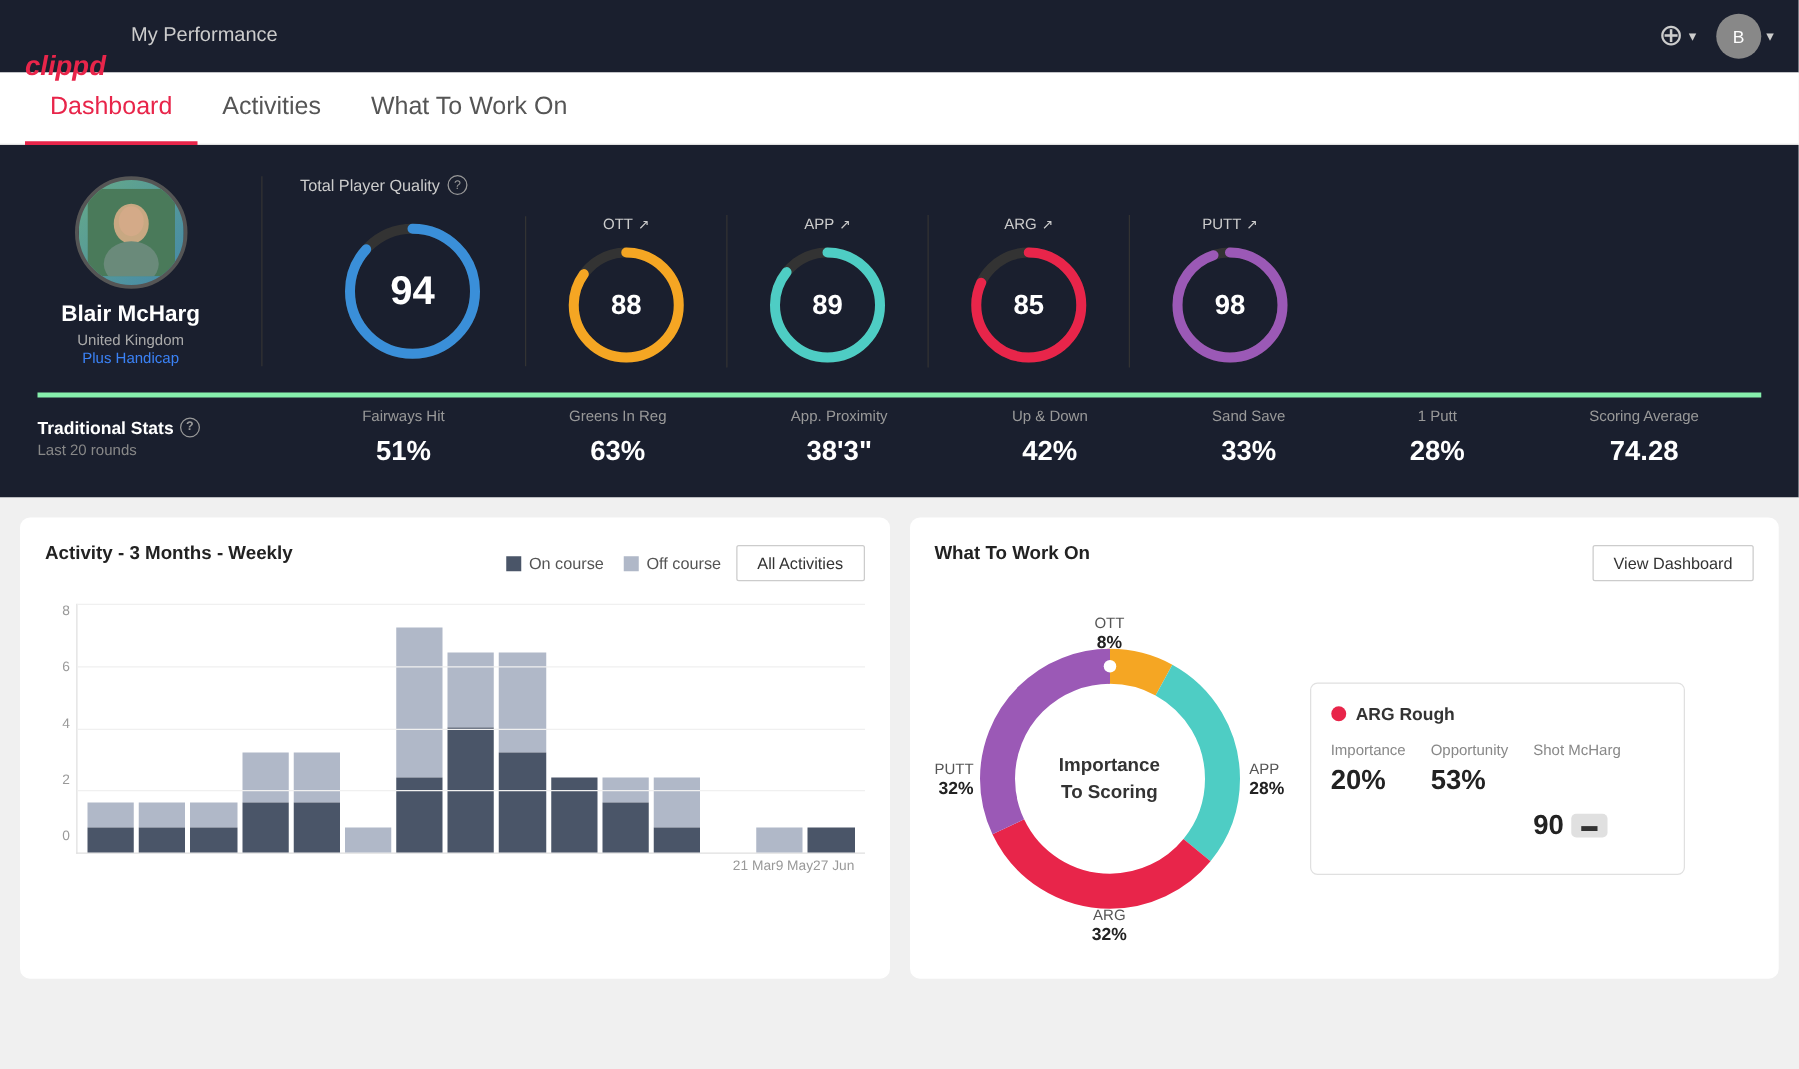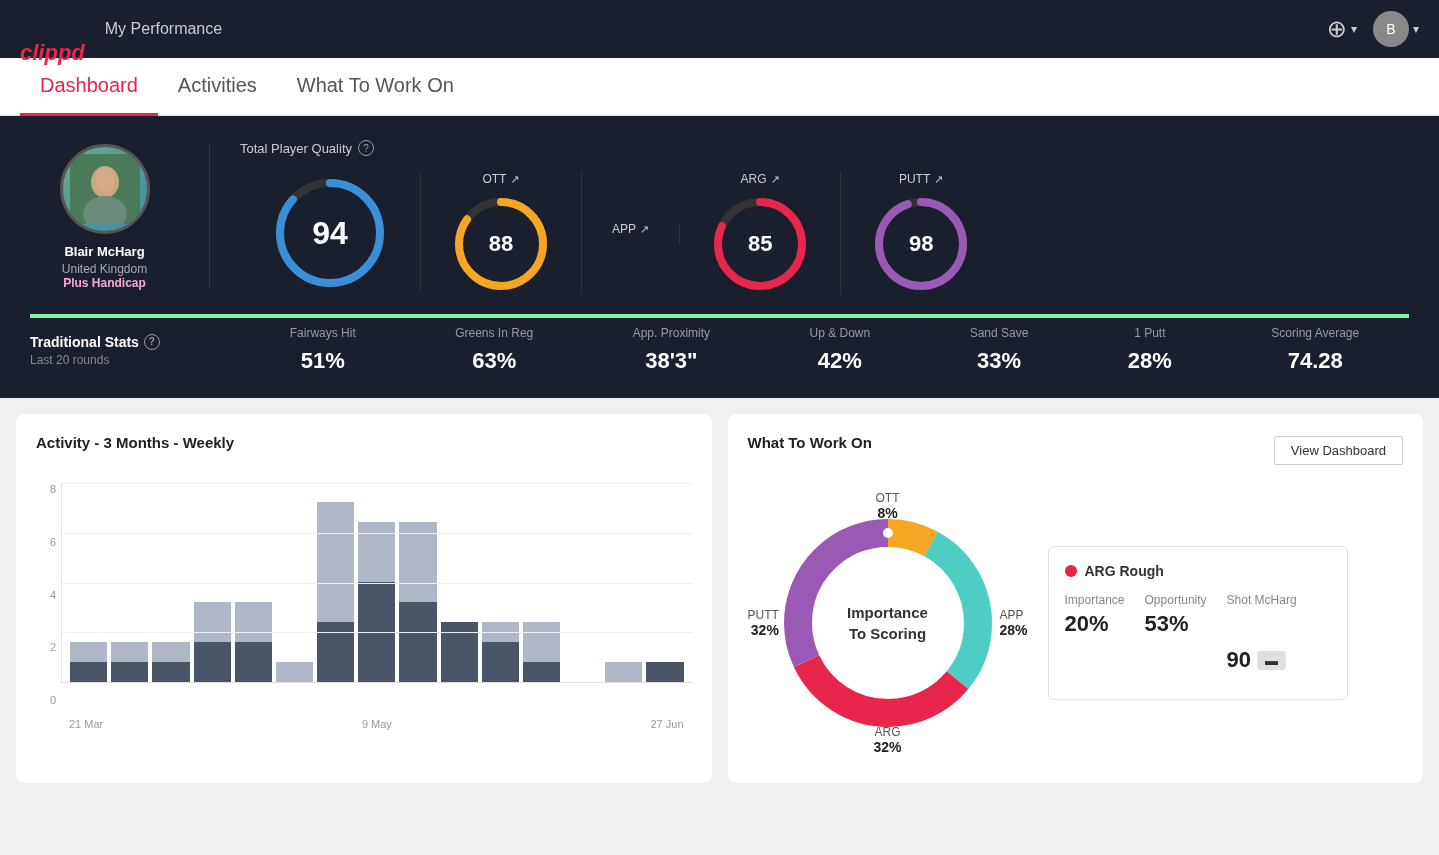--- a/index.html
+++ b/index.html
@@ -111,35 +111,34 @@
       border: 3px solid #555;
       display: flex;
       align-items: center;
       justify-content: center;
       overflow: hidden;
       margin-bottom: 10px;
     }
     .player-avatar svg { width: 70px; height: 70px; }
     .player-name {
       color: white;
-      font-size: 13px;
+      font-size: 18px;
       font-weight: 700;
       text-align: center;
     }
     .player-country {
       color: #aaa;
       font-size: 12px;
       text-align: center;
       margin-top: 3px;
     }
     .player-handicap {
-      color: #f9a8d4;
+      color: #3b82f6;
       font-size: 12px;
       text-align: center;
-      font-weight: bold;
     }
 
     
     .quality-section {
       flex: 1;
       padding-left: 30px;
     }
     .quality-header {
       display: flex;
       align-items: center;
@@ -481,20 +480,27 @@
             </svg>
             <div class="circle-value">88</div>
           </div>
         </div>
 
         <div class="score-item">
           <div class="score-label">
             <span>APP</span>
             <span style="font-size:11px;">↗</span>
           </div>
+          <div class="circle-container">
+            <svg viewBox="0 0 100 100">
+              <circle class="circle-bg" cx="50" cy="50" r="42"></circle>
+              <circle class="circle-fill" cx="50" cy="50" r="42" stroke="#4ecdc4" stroke-dasharray="234 264" stroke-dashoffset="8"></circle>
+            </svg>
+            <div class="circle-value">89</div>
+          </div>
         </div>
 
         <div class="score-item">
           <div class="score-label">
             <span>ARG</span>
             <span style="font-size:11px;">↗</span>
           </div>
           <div class="circle-container">
             <svg viewBox="0 0 100 100">
               <circle class="circle-bg" cx="50" cy="50" r="42"></circle>
@@ -560,20 +566,33 @@
       </div>
     </div>
   </div>
 </section>
 
 <div class="bottom-section">
 
   <div class="activity-card">
     <div class="activity-header">
       <div class="card-title">Activity - 3 Months - Weekly</div>
+      <div style="display:flex;align-items:center;gap:12px;">
+        <div class="legend">
+          <div class="legend-item">
+            <div class="legend-dot" style="background:#4a5568;"></div>
+            <span>On course</span>
+          </div>
+          <div class="legend-item">
+            <div class="legend-dot" style="background:#b0b8c8;"></div>
+            <span>Off course</span>
+          </div>
+        </div>
+        <button class="all-activities-btn">All Activities</button>
+      </div>
     </div>
 
     <div style="position:relative;padding-left:25px;">
 
       <div style="position:absolute;left:0;top:0;bottom:24px;display:flex;flex-direction:column;justify-content:space-between;font-size:11px;color:#999;text-align:right;width:20px;">
         <span>8</span>
         <span>6</span>
         <span>4</span>
         <span>2</span>
         <span>0</span>
@@ -638,21 +657,21 @@
             <div style="display: flex; flex-direction: column-reverse; align-items: center; flex: 1 1 0%;"></div>
             <div style="display: flex; flex-direction: column-reverse; align-items: center; flex: 1 1 0%;">
               <div style="width: 100%; height: 20px; background: rgb(176, 184, 200);"></div>
             </div>
             <div style="display: flex; flex-direction: column-reverse; align-items: center; flex: 1 1 0%;">
               <div style="width: 100%; height: 20px; background: rgb(74, 85, 104);"></div>
             </div>
           </div>
       </div>
 
-      <div style="display:flex;justify-content:space-between;padding:4px 8px 0;font-size:11px;color:#999;margin-top:31px;">
+      <div style="display:flex;justify-content:flex-end;padding:4px 8px 0;font-size:11px;color:#999;">
         <span>21 Mar</span>
         <span>9 May</span>
         <span>27 Jun</span>
       </div>
     </div>
   </div>
 
   <div class="work-card">
     <div class="work-header">
       <div class="card-title">What To Work On</div>

